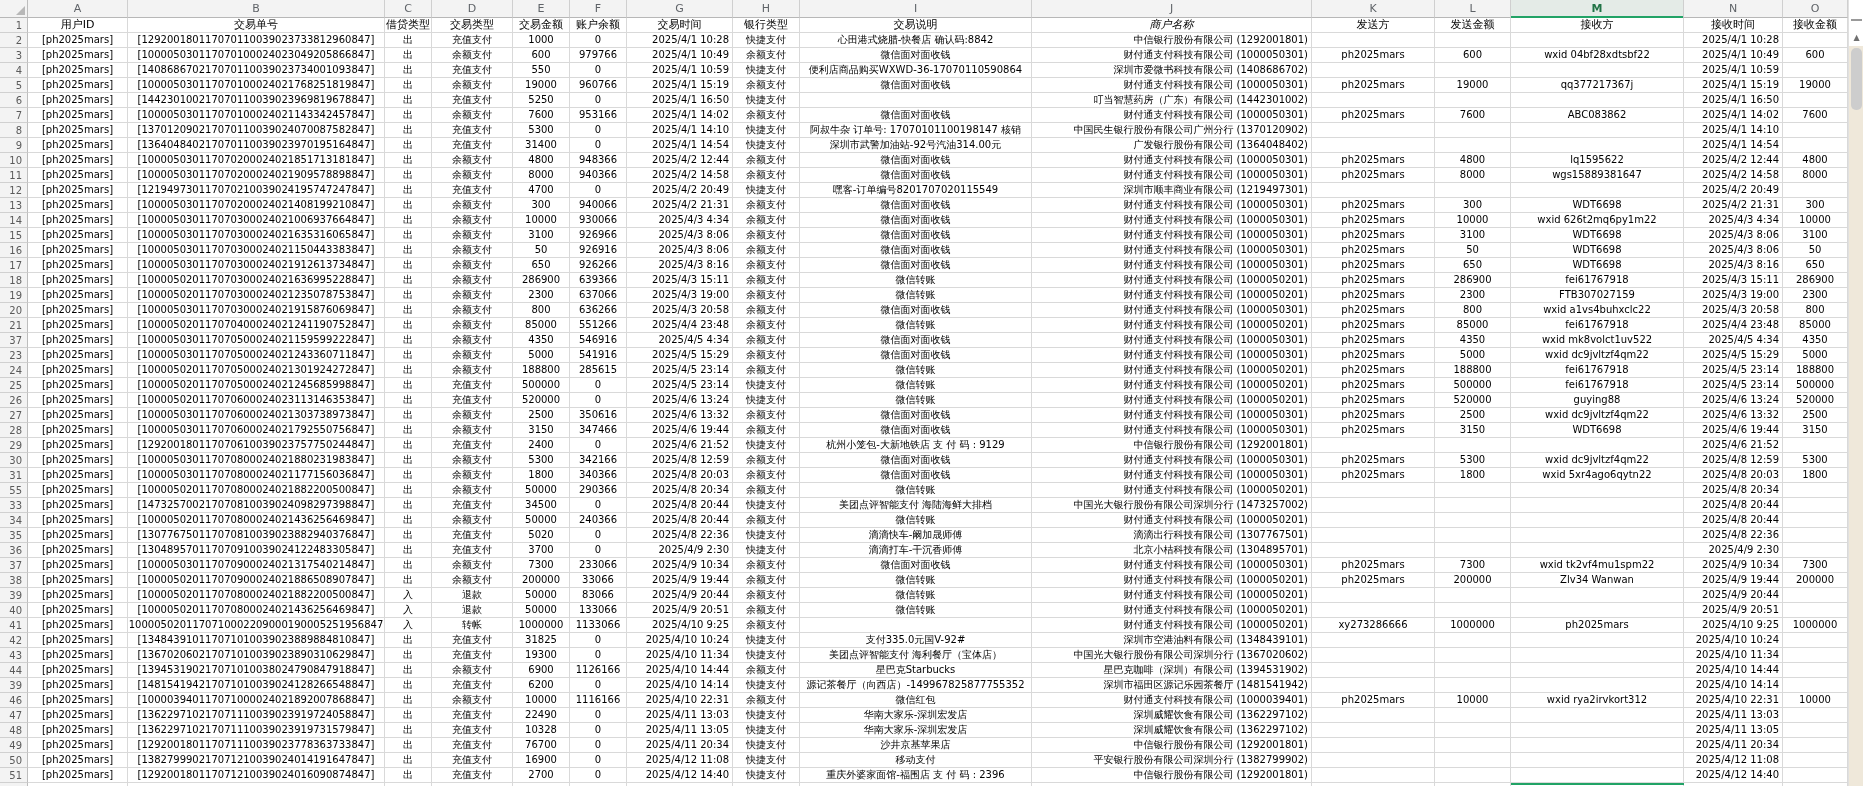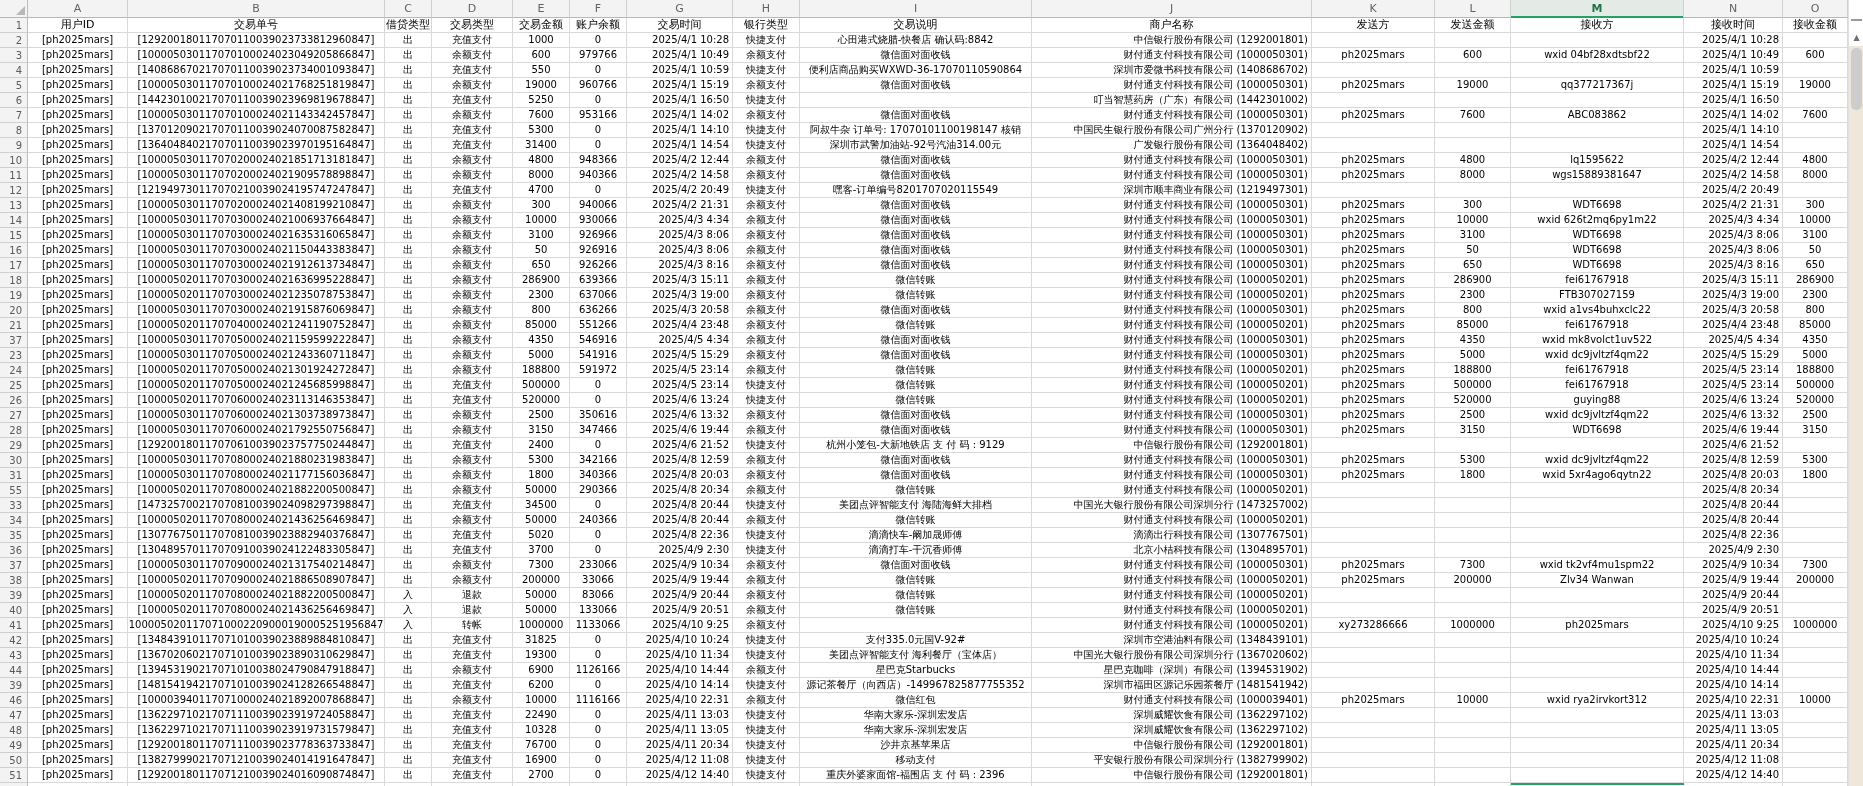--- a/index.html
+++ b/index.html
@@ -69,21 +69,21 @@
         <div class="rowhdr">1</div>
         <div class="cell a-center" style="width: 100px;">用户ID</div>
         <div class="cell a-center" style="width: 257px;">交易单号</div>
         <div class="cell a-center" style="width: 47px;">借贷类型</div>
         <div class="cell a-center" style="width: 81px;">交易类型</div>
         <div class="cell a-center" style="width: 57px;">交易金额</div>
         <div class="cell a-center" style="width: 57px;">账户余额</div>
         <div class="cell a-center" style="width: 106px;">交易时间</div>
         <div class="cell a-center" style="width: 67px;">银行类型</div>
         <div class="cell a-center" style="width: 232px;">交易说明</div>
-        <div class="cell a-center" style="width: 280px;">商户名称</div>
+        <div class="cell a-center" style="width: 280px; font-style: italic;">商户名称</div>
         <div class="cell a-center" style="width: 123px;">发送方</div>
         <div class="cell a-center" style="width: 76px;">发送金额</div>
         <div class="cell a-center" style="width: 173px;">接收方</div>
         <div class="cell a-center" style="width: 99px;">接收时间</div>
         <div class="cell a-center" style="width: 65px;">接收金额</div>
       </div>
       <div class="row">
         <div class="rowhdr">2</div>
         <div class="cell a-center" style="width: 100px;">[ph2025mars]</div>
         <div class="cell a-center" style="width: 257px;">[129200180117070110039023733812960847]</div>
@@ -479,21 +479,21 @@
         <div class="cell a-right" style="width: 99px;">2025/4/5 15:29</div>
         <div class="cell a-center" style="width: 65px;">5000</div>
       </div>
       <div class="row">
         <div class="rowhdr">24</div>
         <div class="cell a-center" style="width: 100px;">[ph2025mars]</div>
         <div class="cell a-center" style="width: 257px;">[100005020117070500024021301924272847]</div>
         <div class="cell a-center" style="width: 47px;">出</div>
         <div class="cell a-center" style="width: 81px;">余额支付</div>
         <div class="cell a-center" style="width: 57px;">188800</div>
-        <div class="cell a-center" style="width: 57px;">591972</div>
+        <div class="cell a-center" style="width: 57px;">285615</div>
         <div class="cell a-right" style="width: 106px;">2025/4/5 23:14</div>
         <div class="cell a-center" style="width: 67px;">余额支付</div>
         <div class="cell a-center" style="width: 232px;">微信转账</div>
         <div class="cell a-right" style="width: 280px;">财付通支付科技有限公司 (1000050201)</div>
         <div class="cell a-center" style="width: 123px;">ph2025mars</div>
         <div class="cell a-center" style="width: 76px;">188800</div>
         <div class="cell a-center" style="width: 173px;">fei61767918</div>
         <div class="cell a-right" style="width: 99px;">2025/4/5 23:14</div>
         <div class="cell a-center" style="width: 65px;">188800</div>
       </div>

